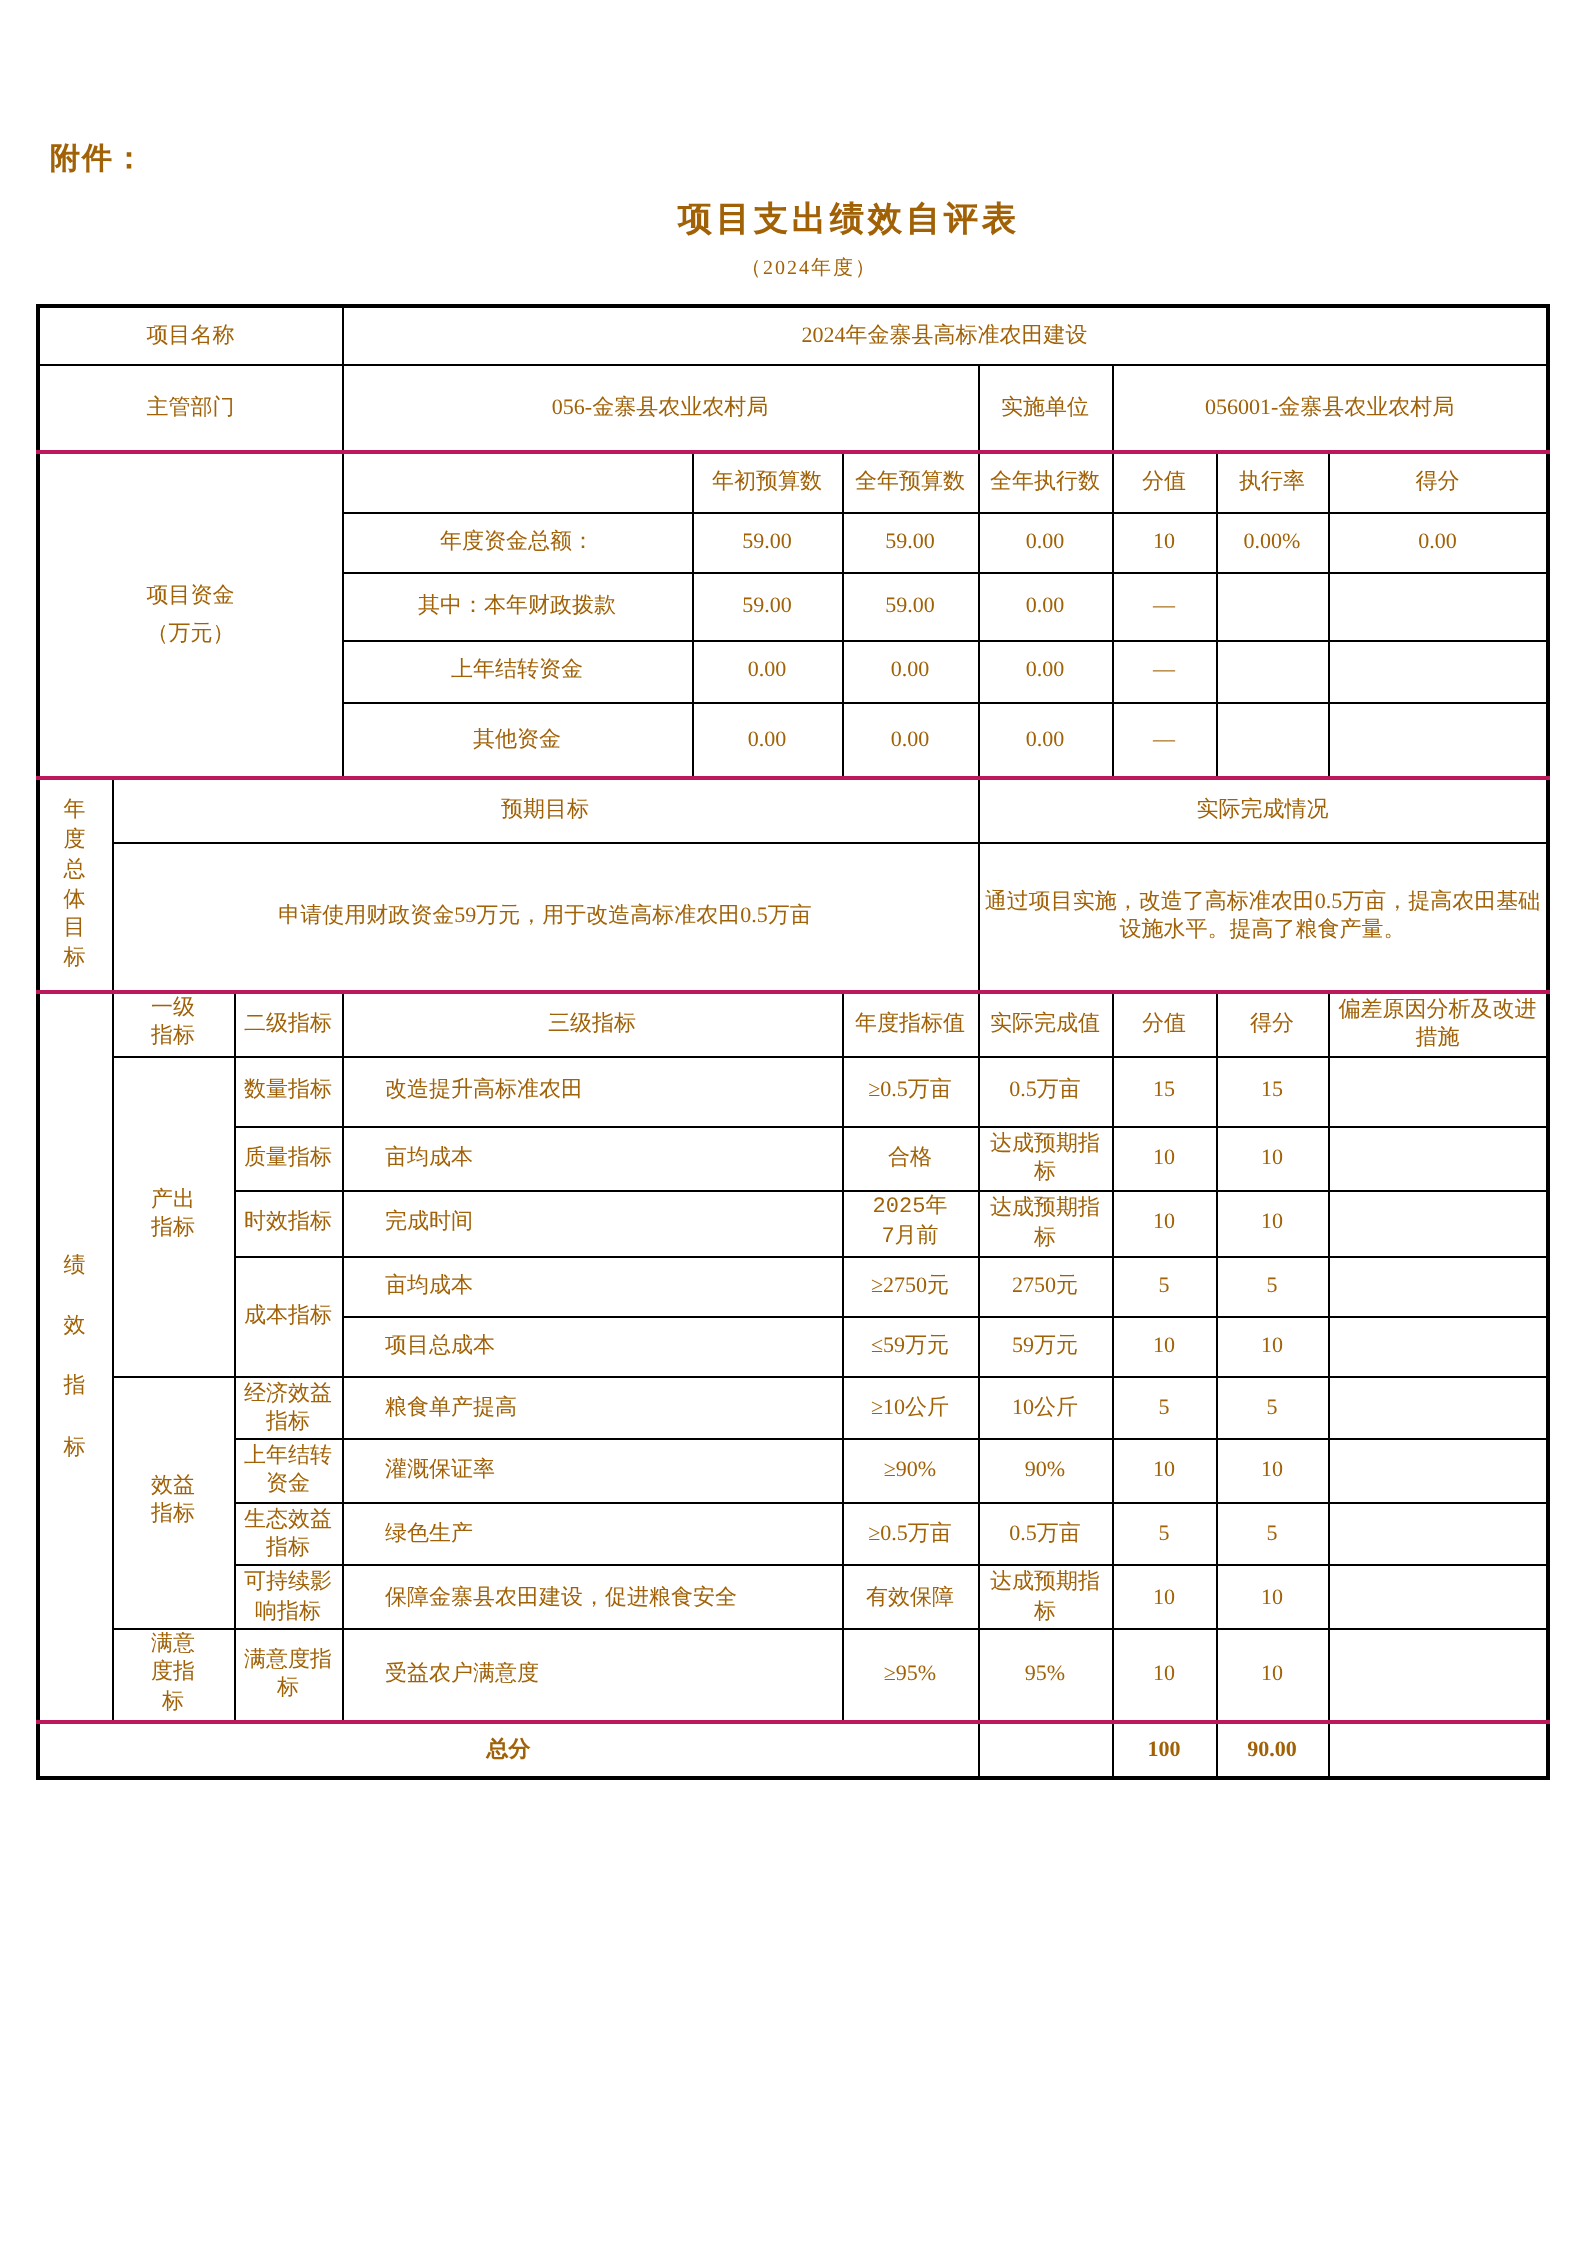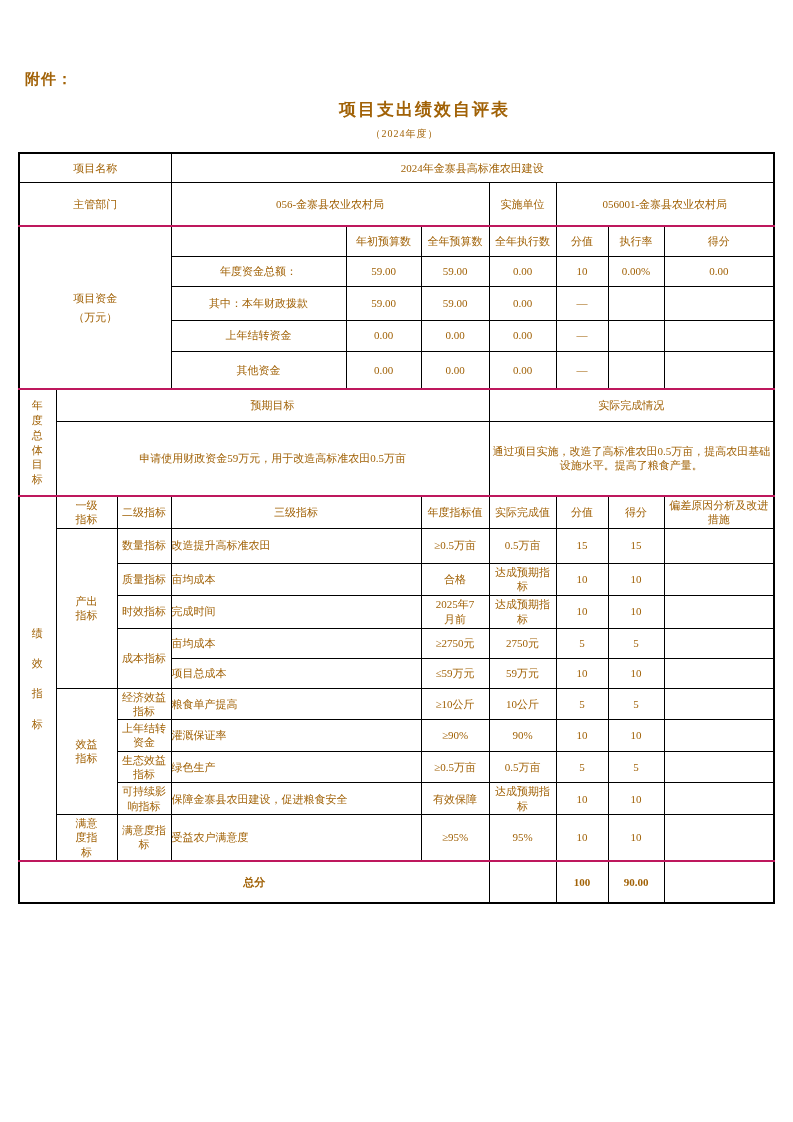--- a/index.html
+++ b/index.html
@@ -34,22 +34,22 @@
   }
   td{
     border:1px solid #000;
     text-align:center;vertical-align:middle;
     padding:1px 2px;
     word-break:break-all;
     line-height:1.3;
     overflow:hidden;
   }
   tr.sec td{border-top:2px solid #be185d;}
-  td.left{text-align:left;padding-left:0;}
-  td.pad-narrow{padding:1px 14px;}
+  td.left{text-align:left;padding-left:21px;}
+  td.pad-narrow{padding:1px 14px;font-family:Liberation Mono, monospace;}
   td.bold{font-weight:bold;}
   .pre{white-space:pre-line;line-height:1.7;}
   .vtext{width:12px;margin:0 auto;word-break:break-all;text-align:left;}
   .vtext.goal{line-height:1.35;}
   .vtext.perf{line-height:2.75;}
 </style>
 </head>
 <body>
 
 <div class="page">
@@ -261,21 +261,21 @@
       <td class="pad-narrow">满意度指标</td>
       <td>满意度指标</td>
       <td class="left" colspan="2">受益农户满意度</td>
       <td>≥95%</td>
       <td>95%</td>
       <td>10</td>
       <td>10</td>
       <td></td>
     </tr>
 
-    <tr class="sec" style="height:42px">
+    <tr class="sec" style="height:28px">
       <td class="bold" colspan="6">总分</td>
       <td></td>
       <td class="bold">100</td>
       <td class="bold">90.00</td>
       <td></td>
     </tr>
   </tbody>
     </table>
 
 </div>

